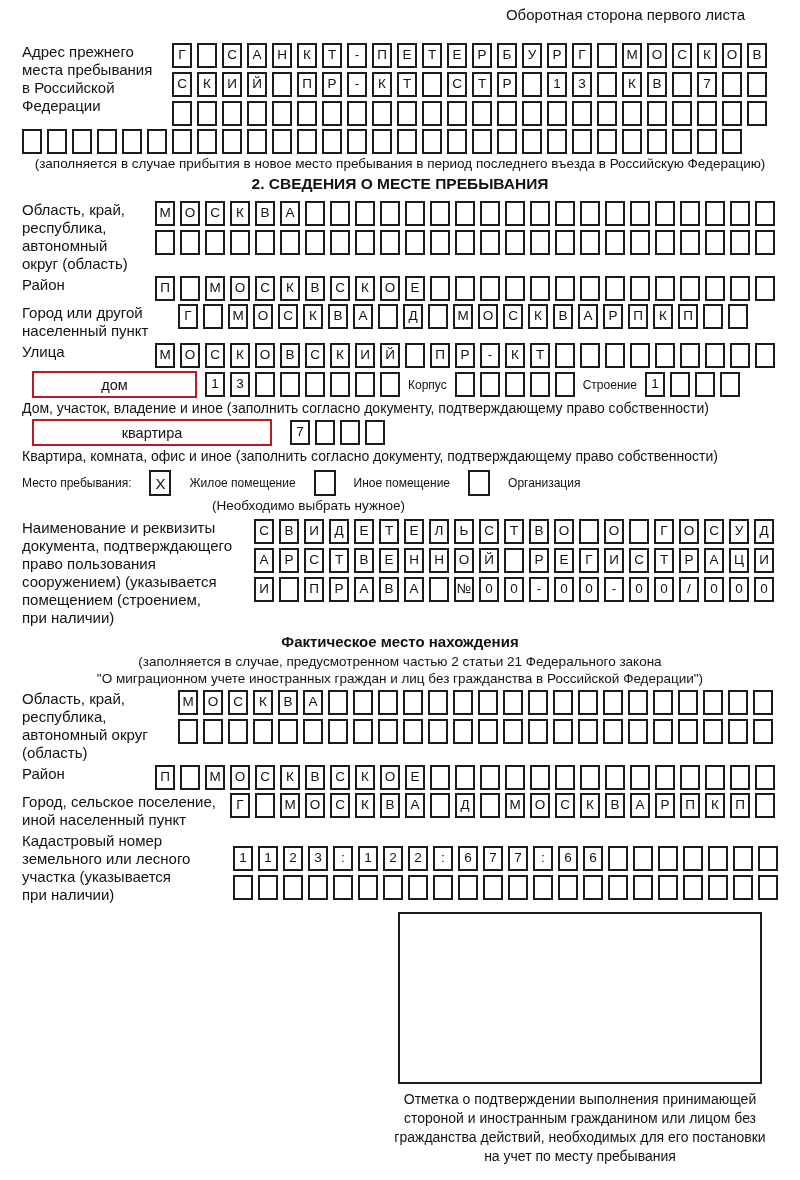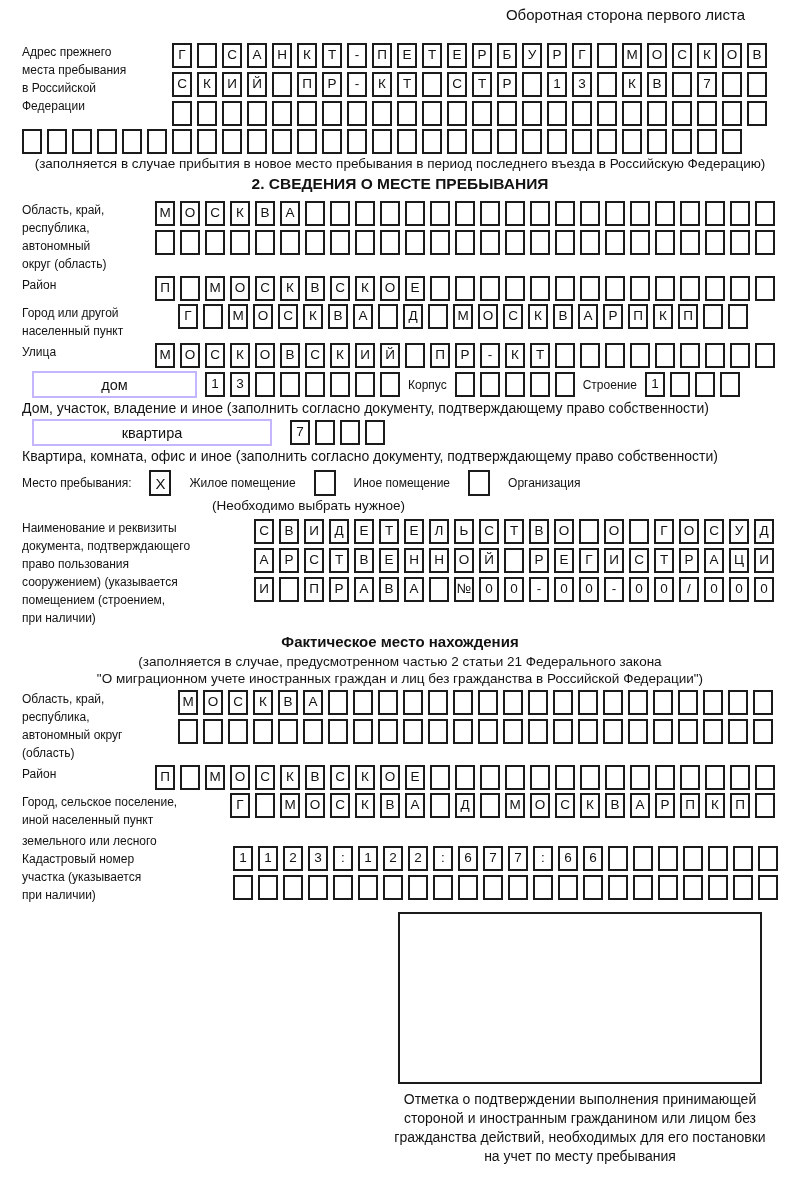--- a/index.html
+++ b/index.html
@@ -4,37 +4,37 @@
 <style>
   html,body{margin:0;padding:0;background:#ffffff;}
   .page{
     width:800px;height:1180px;box-sizing:border-box;
     padding:6px 22px 0 22px;
     font-family:Liberation Sans, sans-serif;
     color:#121212;background:#fff;overflow:hidden;
   }
   .corner{text-align:right;font-size:15px;padding-right:33px;margin-bottom:20px;}
   .frow{display:flex;margin-bottom:3px;}
-  .flabel{flex:none;font-size:12px;line-height:18px;}
+  .flabel{flex:none;font-size:15px;line-height:18px;}
   .w150{width:150px}.w133{width:133px}.w156{width:156px}
   .w232{width:232px}.w208{width:208px}.w211{width:211px}
   .grids{display:flex;flex-direction:column;gap:4px;}
   .grid{display:flex;gap:5px;}
   .cell{
     flex:none;width:20px;height:25px;border:2px solid #1b1b1b;box-sizing:border-box;
     text-align:center;font-size:13.5px;line-height:20px;background:#fff;
   }
   .fullrow{margin-bottom:2px;}
   .note{font-size:13.5px;text-align:center;margin:2px 0 4px;}
   .note-left{font-size:14px;margin:1px 0 3px;}
   .sect-title{font-size:15.5px;font-weight:bold;text-align:center;margin:4px 0 8px;}
   .sub-title{font-size:15px;font-weight:bold;text-align:center;margin:6px 0 4px;}
   .house-row{display:flex;align-items:center;margin:2px 0 2px 10px;}
   .widebox{
-    height:27px;border:2px solid #c4b5fd;box-sizing:border-box;flex:none;
+    height:27px;border:2px solid #b91c1c;box-sizing:border-box;flex:none;
     display:flex;align-items:center;justify-content:center;font-size:14.5px;background:#fff;
   }
   .wb165{width:165px;margin-right:8px;}
   .wb200{width:240px;margin-right:18px;}
   .inline-label{font-size:12px;margin:0 8px;white-space:nowrap;}
   .stay-row{display:flex;align-items:center;margin:6px 0 2px 0;}
   .cbox{
     flex:none;width:22px;height:26px;border:2px solid #1b1b1b;box-sizing:border-box;
     display:inline-flex;align-items:center;justify-content:center;
     font-size:15px;margin:0 10px;background:#fff;
@@ -592,22 +592,22 @@
         <span class="cell">Р</span>
         <span class="cell">П</span>
         <span class="cell">К</span>
         <span class="cell">П</span>
         <span class="cell"></span>
       </div>
   </div>
 
   <div class="frow">
     <div class="flabel w211">
+        <div>Кадастровый номер</div>
         <div>земельного или лесного</div>
-        <div>Кадастровый номер</div>
         <div>участка (указывается</div>
         <div>при наличии)</div>
       </div>
     <div class="grids cad-grids">
       <div class="grid">
           <span class="cell">1</span>
           <span class="cell">1</span>
           <span class="cell">2</span>
           <span class="cell">3</span>
           <span class="cell">:</span>

